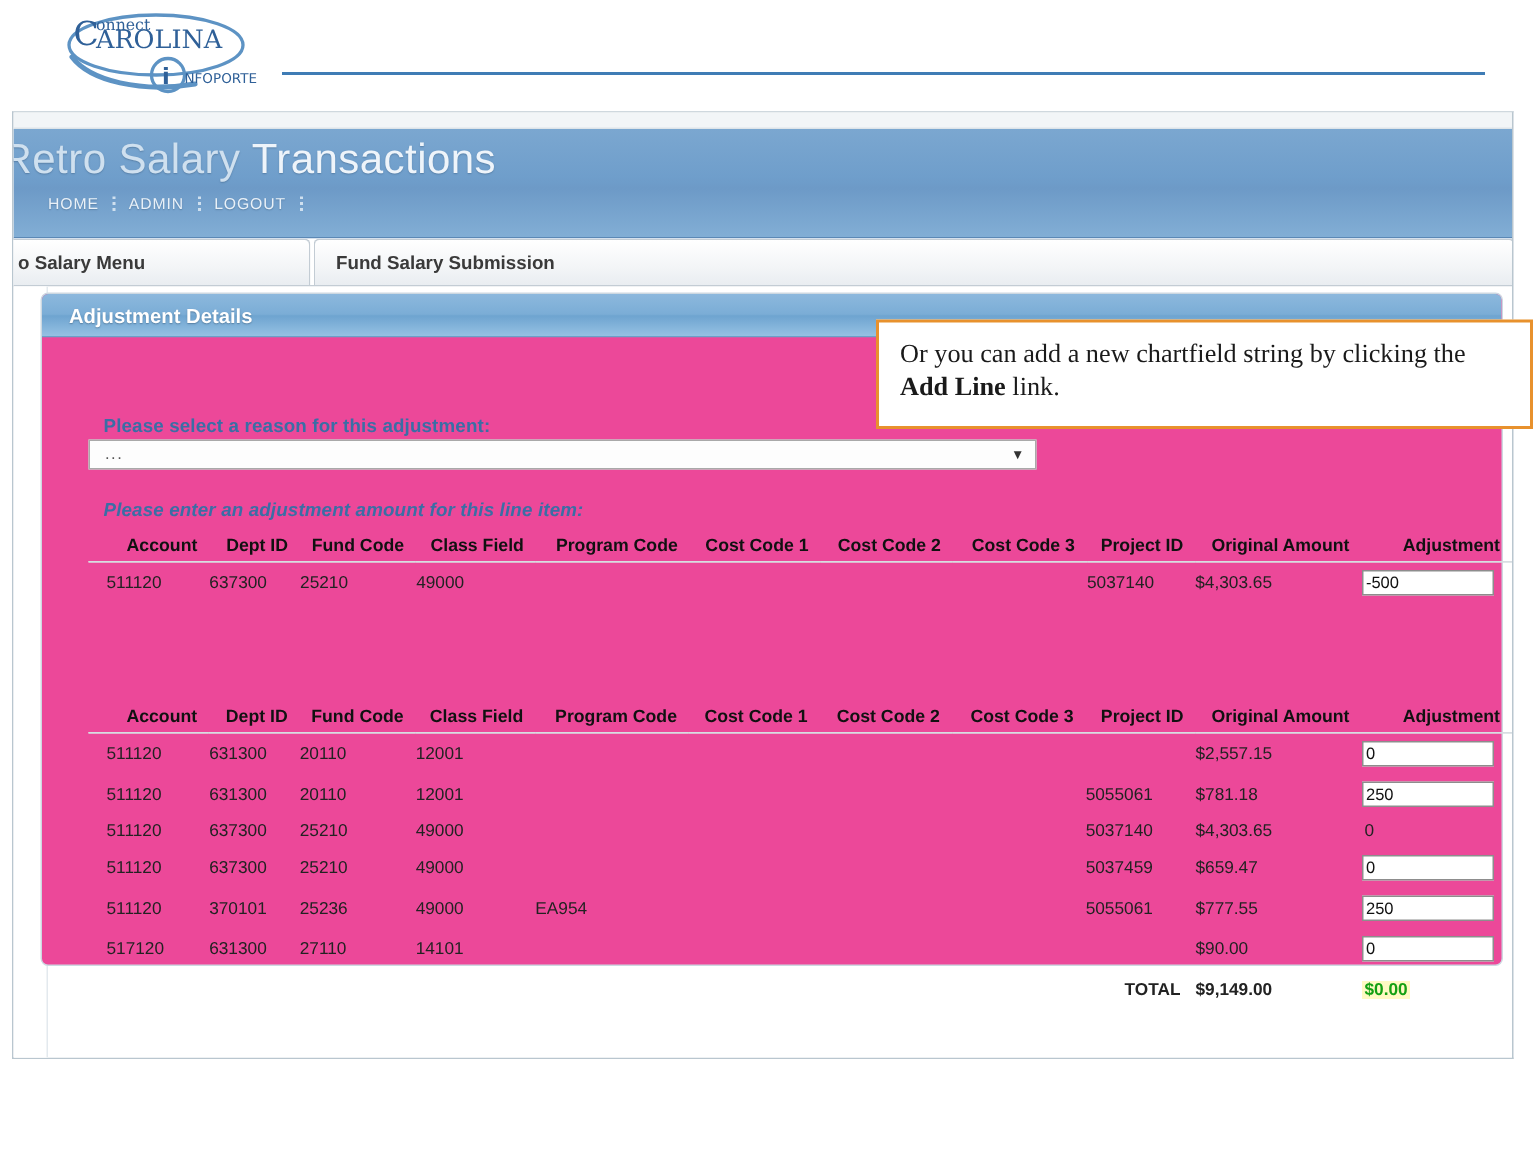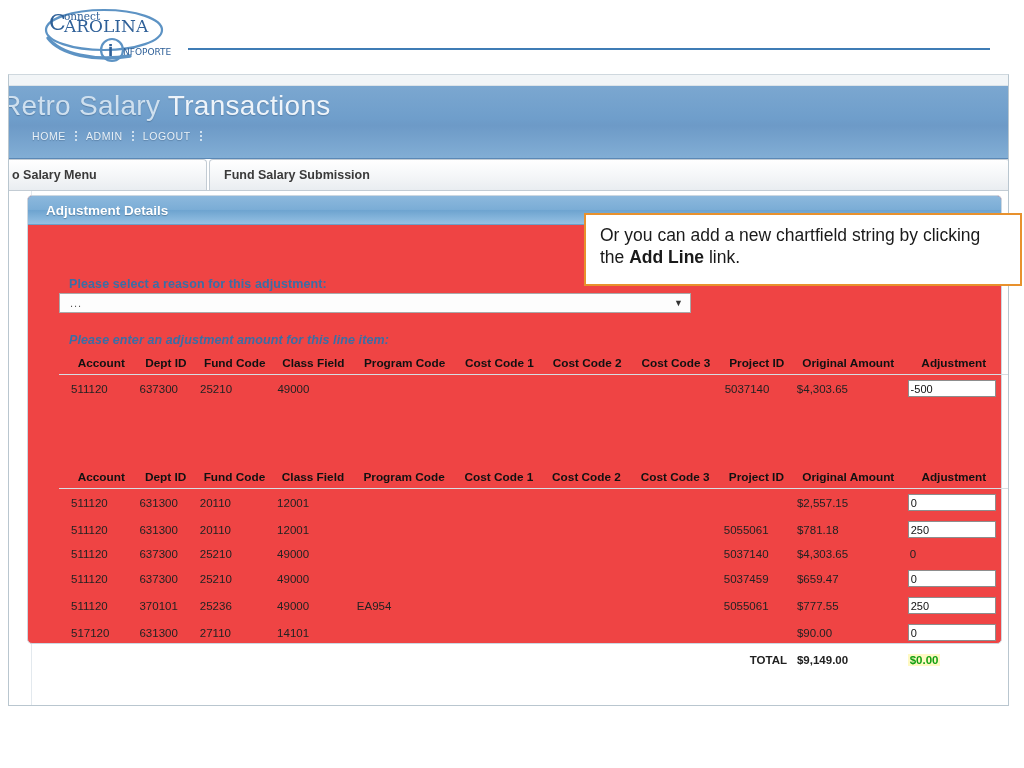--- a/index.html
+++ b/index.html
@@ -63,21 +63,21 @@
   .sidebar{
     position:absolute;left:0;top:0;width:22px;height:516px;
     background:#ffffff;border-right:1px solid #e3e9ee;overflow:hidden;
   }
   .side-item{font-size:11px;color:#8a5fa8;margin:10px 0 0 -10px;white-space:nowrap;}
   .side-item.first{color:#444;margin-top:10px;}
 
   
   .panel{
     position:absolute;left:18px;top:4px;width:975px;height:449px;
-    background:#ef4444;border:1px solid #cdd8e1;border-radius:5px;box-sizing:border-box;
+    background:#ec4899;border:1px solid #cdd8e1;border-radius:5px;box-sizing:border-box;
   }
   .panel-head{
     height:28px;border-radius:4px 4px 0 0;
     background:linear-gradient(to bottom,#8cb8dd 0%,#7badd6 48%,#6ea4d0 52%,#96c1e3 100%);
     border-bottom:1px solid #6d9fc8;display:flex;align-items:center;
   }
   .panel-head span{
     font-size:13.5px;font-weight:bold;color:#ffffff;padding-left:18px;
     text-shadow:0 1px 1px rgba(40,70,100,.45);
   }
@@ -96,21 +96,21 @@
   }
   .select-box .sel-val{font-size:11px;color:#555;padding-left:10px;letter-spacing:1px;}
   .caret{font-size:9px;color:#333;padding-right:7px;}
 
   .lbl-adj{position:absolute;left:60px;top:142px;font-style:italic;}
   .lbl-rel{position:absolute;left:60px;top:256px;}
 
   
   table.cf{border-collapse:collapse;font-size:11.5px;color:#222;}
   table.cf th{
-    font-size:11.8px;font-weight:bold;color:#111;text-align:center;
+    font-size:11.8px;font-weight:bold;color:#111;text-align:right;
     padding:3px 8px 4px 0;white-space:nowrap;border-bottom:1px solid #d7dde2;
   }
   table.cf td{padding:5px 8px 5px 0;white-space:nowrap;}
   .c-acct{width:72px;padding-left:12px !important;}
   .c-dept{width:62px;}
   .c-fund{width:76px;}
   .c-class{width:80px;}
   .c-prog{width:106px;}
   .c-cc1{width:88px;}
   .c-cc2{width:90px;}
@@ -136,21 +136,21 @@
   .total-adj{color:#13a013;font-weight:bold;background:#fef9c3;padding:0 2px;}
 
   
   #callout{
     position:absolute;left:584px;top:213px;width:438px;height:73px;
     background:#ffffff;border:2px solid #e8912d;box-sizing:border-box;
     padding:9px 14px 0 14px;
   }
   #callout p{
     margin:0;font-size:17.5px;line-height:1.28;color:#1a1a1a;
-    font-family:Liberation Sans, sans-serif;
+    font-family:Liberation Serif, serif;
   }
   #callout b{font-weight:bold;}
 </style>
 </head>
 <body>
 
 <div id="logo-area">
   <div class="logo-wrap">
     <svg class="logo-svg" width="150" height="62" viewBox="0 0 150 62">
       <ellipse cx="70" cy="26" rx="58" ry="20" fill="none" stroke="#5d93c4" stroke-width="2.2"></ellipse>

